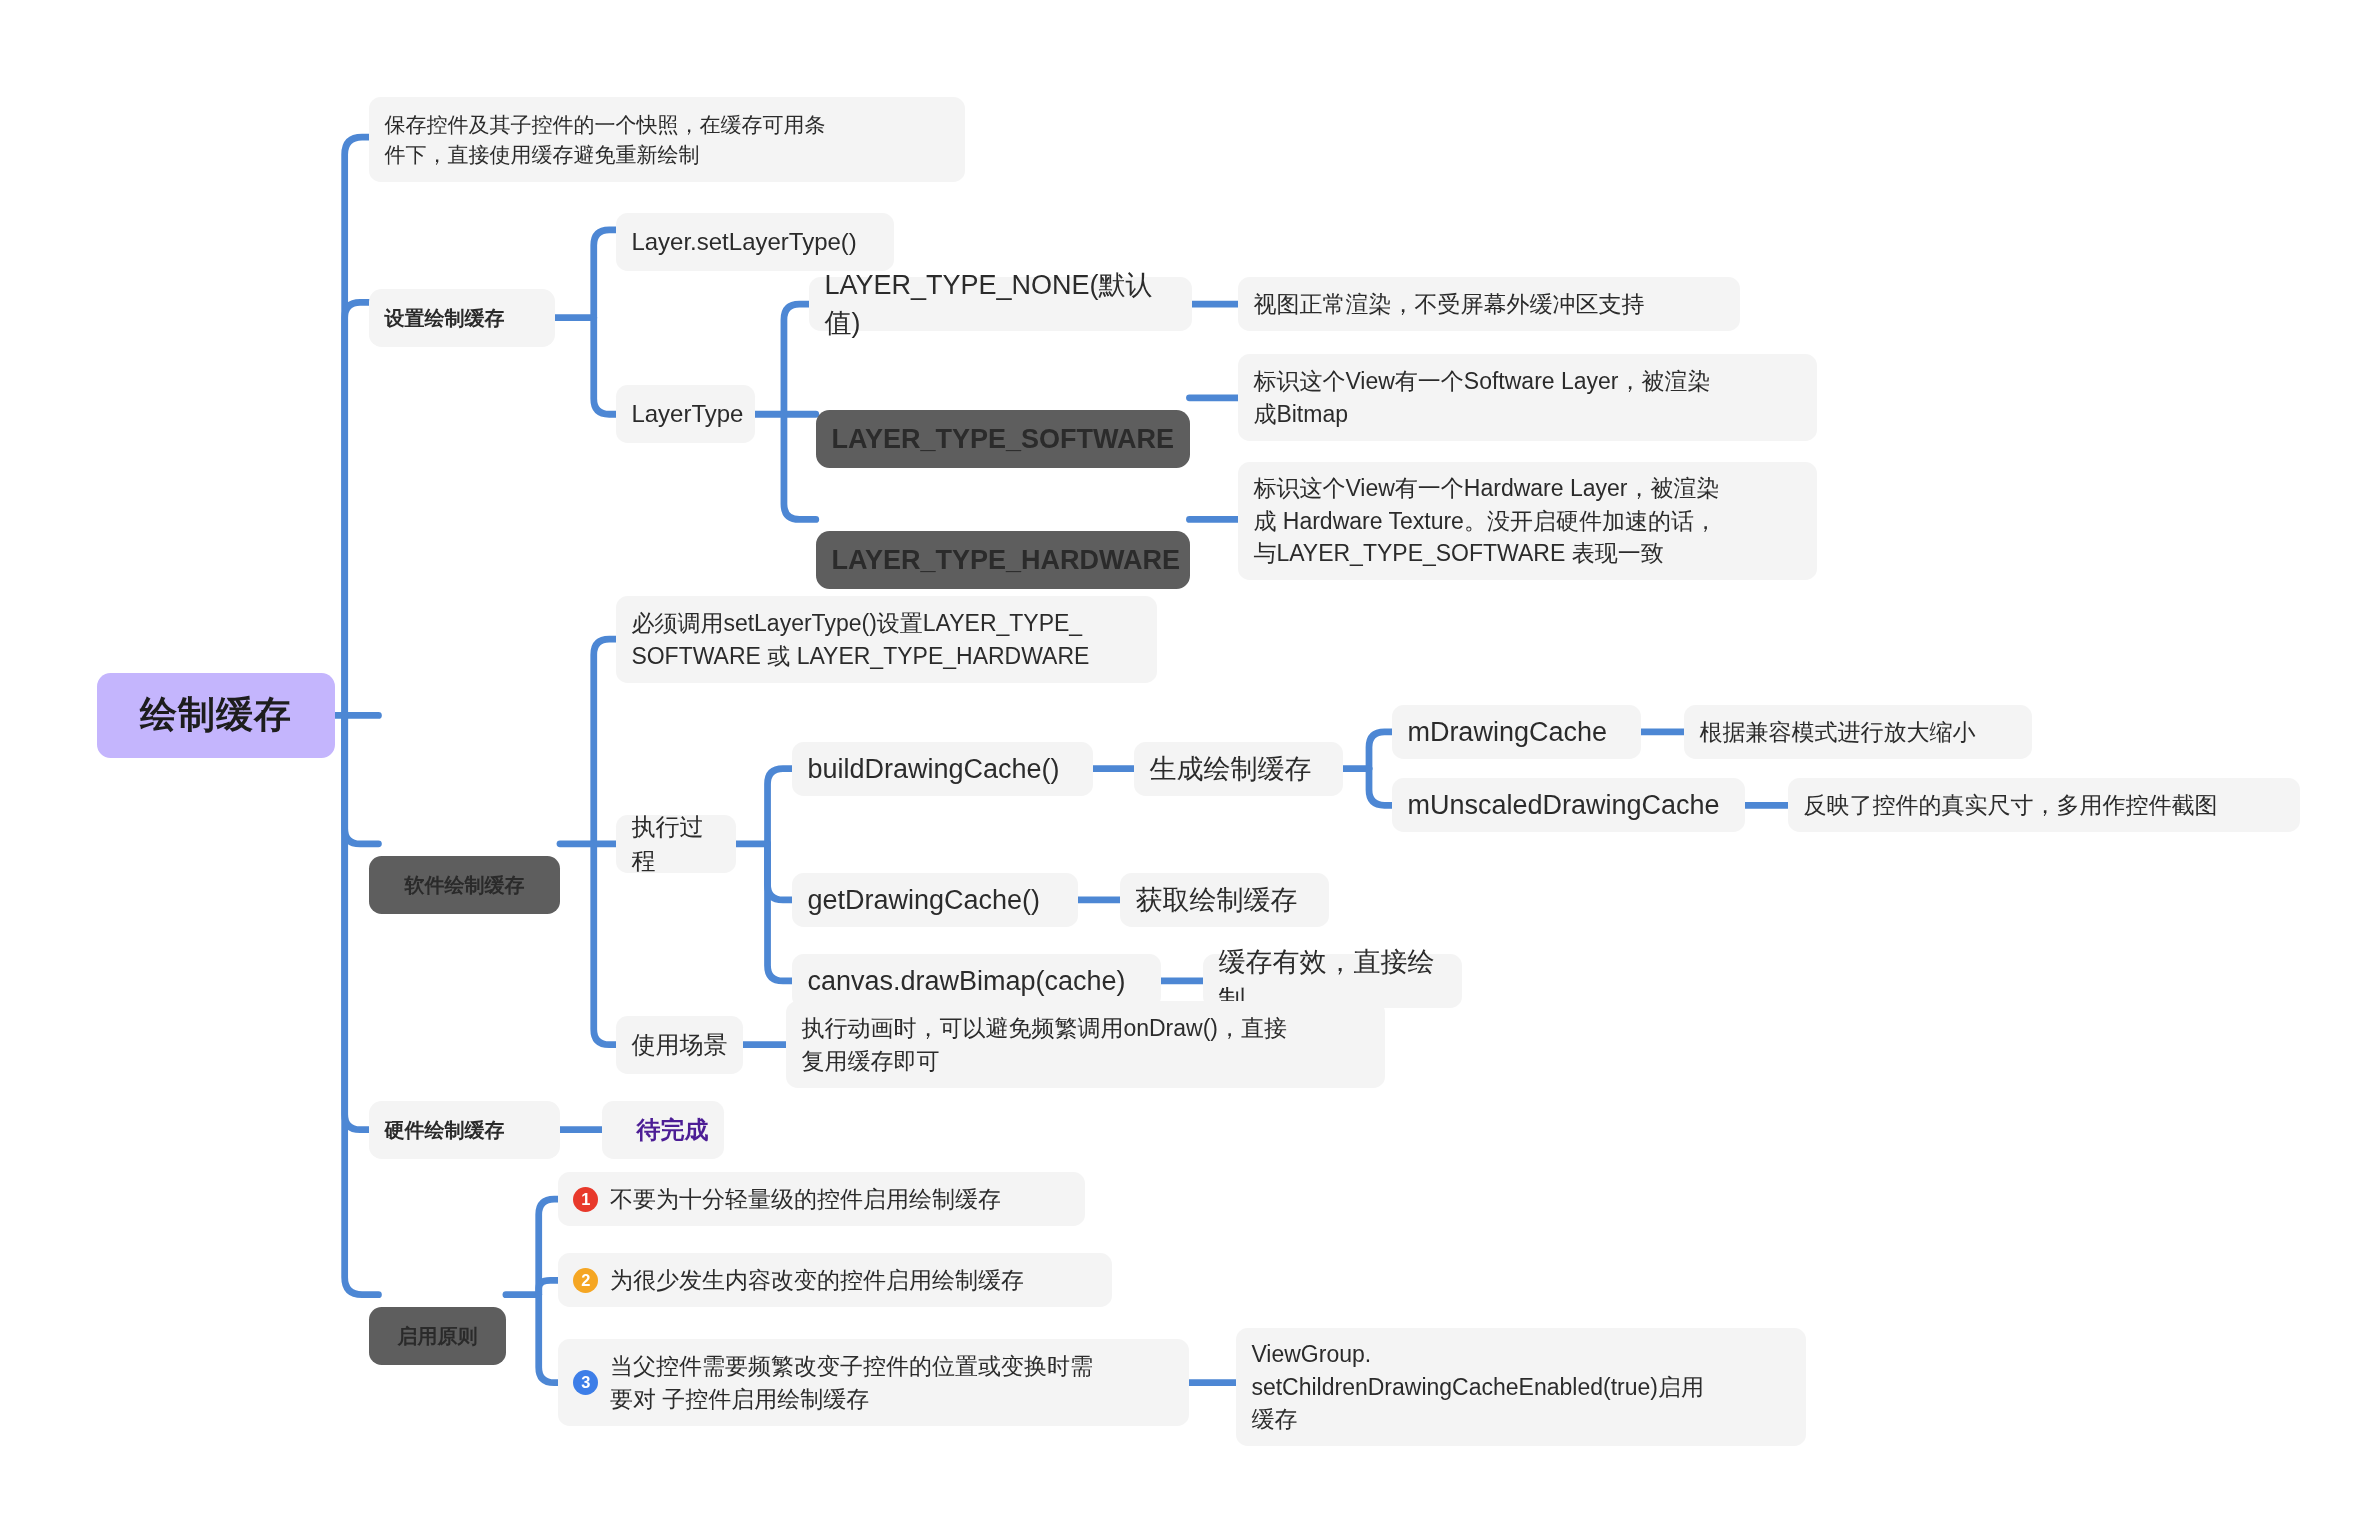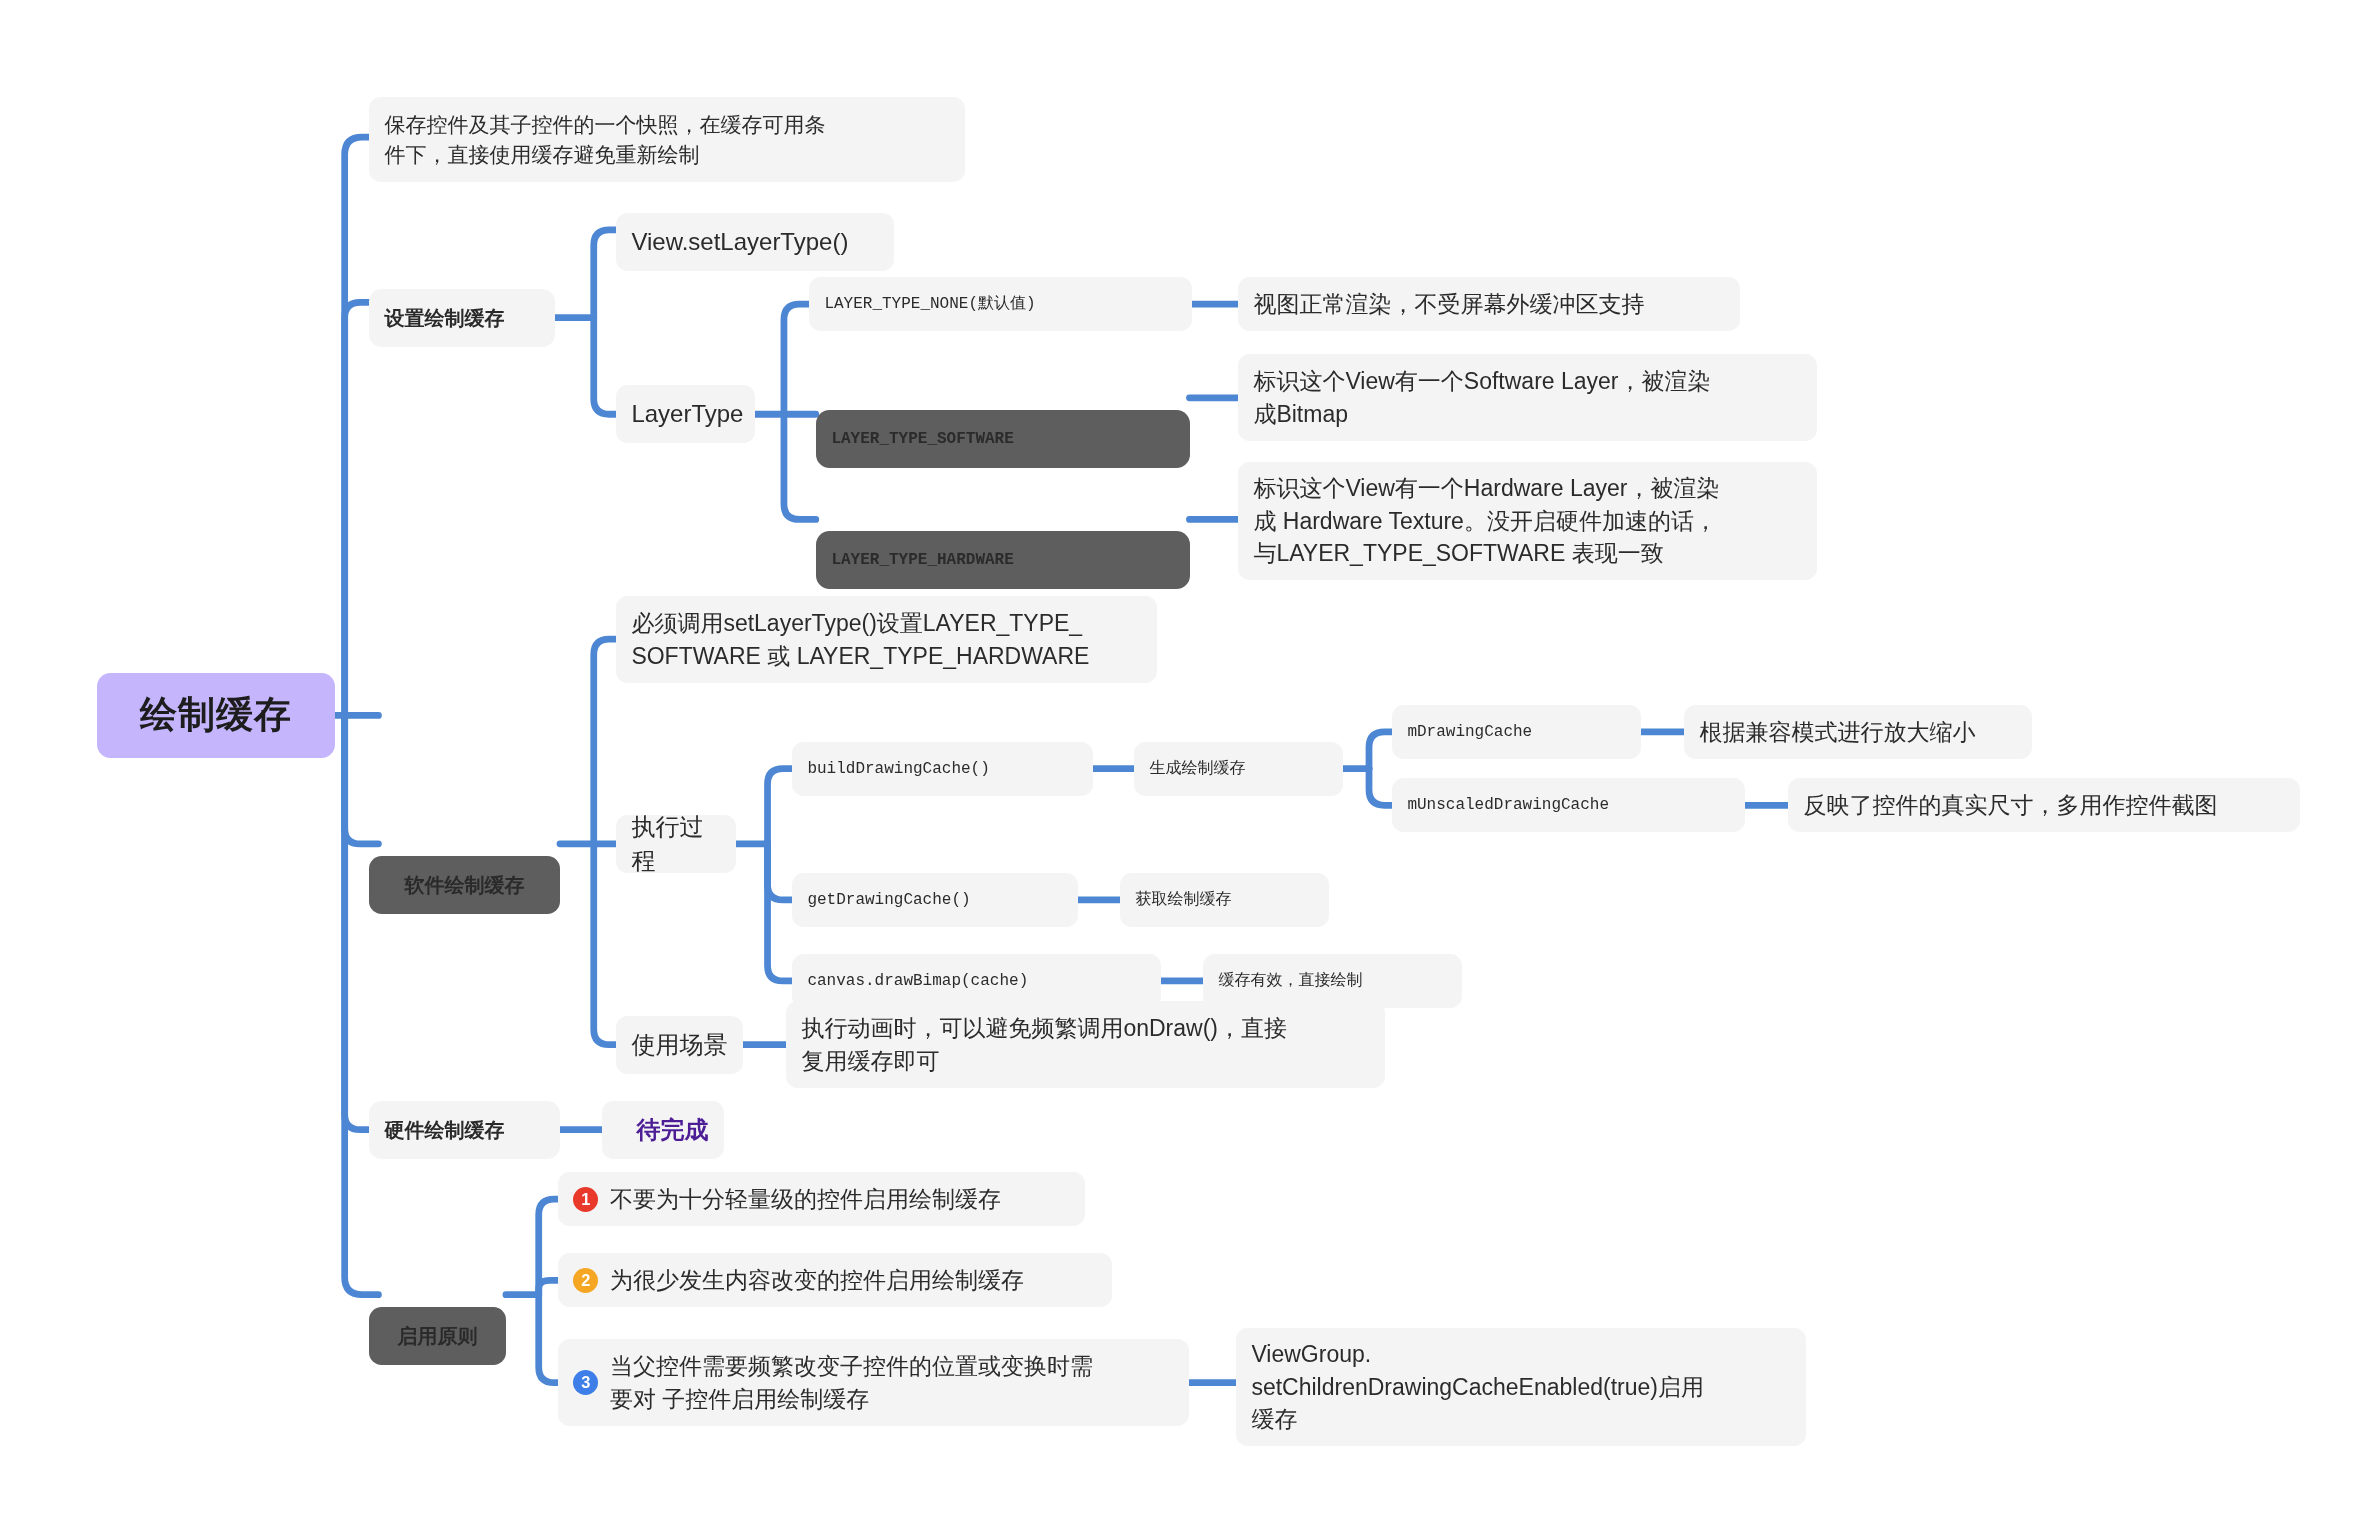--- a/index.html
+++ b/index.html
@@ -29,21 +29,21 @@
     border-radius:13.5px;padding:13.5px 25px;
     letter-spacing:1px;
   }
   .node.dark{
     background:#5e5e5e;color:#ffffff;font-weight:bold;
     border-radius:13.5px;
     margin-top:41px;
   }
   .node.l1{font-size:20px;font-weight:bold;color:#2a2a2a;border-radius:12.6px;}
   .node.l2{font-size:24px;color:#2b2b2b;}
-  .node.l3{font-size:16px;color:#2b2b2b;font-family:Liberation Mono, monospace;}
+  .node.l3{font-size:27px;color:#2b2b2b;}
   .node.leaf{font-size:23px;color:#2b2b2b;}
   .node.danger{color:#4c1d95;font-weight:bold;font-size:24px;justify-content:flex-end;}
 
   .num{
     display:inline-flex;align-items:center;justify-content:center;
     width:25px;height:25px;border-radius:50%;
     color:#ffffff;font-size:16.4px;font-weight:bold;
     margin-right:11.6px;flex:0 0 auto;line-height:1;
   }
   .num.c1{background:#e8392b;}
@@ -125,21 +125,21 @@
   <div class="node plain leaf" style="left:369px;top:97px;width:596px;height:85px;font-size:21px;">
     <span class="txt">保存控件及其子控件的一个快照，在缓存可用条
 件下，直接使用缓存避免重新绘制</span>
   </div>
 
   <div class="node plain l1" style="left:369px;top:289px;width:186px;height:58px;">
     <span class="txt">设置绘制缓存</span>
   </div>
 
   <div class="node plain l2" style="left:616px;top:213px;width:278px;height:58px;">
-    <span class="txt">View.setLayerType()</span>
+    <span class="txt">Layer.setLayerType()</span>
   </div>
 
   <div class="node plain l2" style="left:616px;top:385px;width:139px;height:58px;">
     <span class="txt">LayerType</span>
   </div>
 
   <div class="node plain l3" style="left:809px;top:277px;width:383px;height:54px;">
     <span class="txt">LAYER_TYPE_NONE(默认值)</span>
   </div>
   <div class="node plain leaf" style="left:1238px;top:277px;width:502px;height:54px;">

